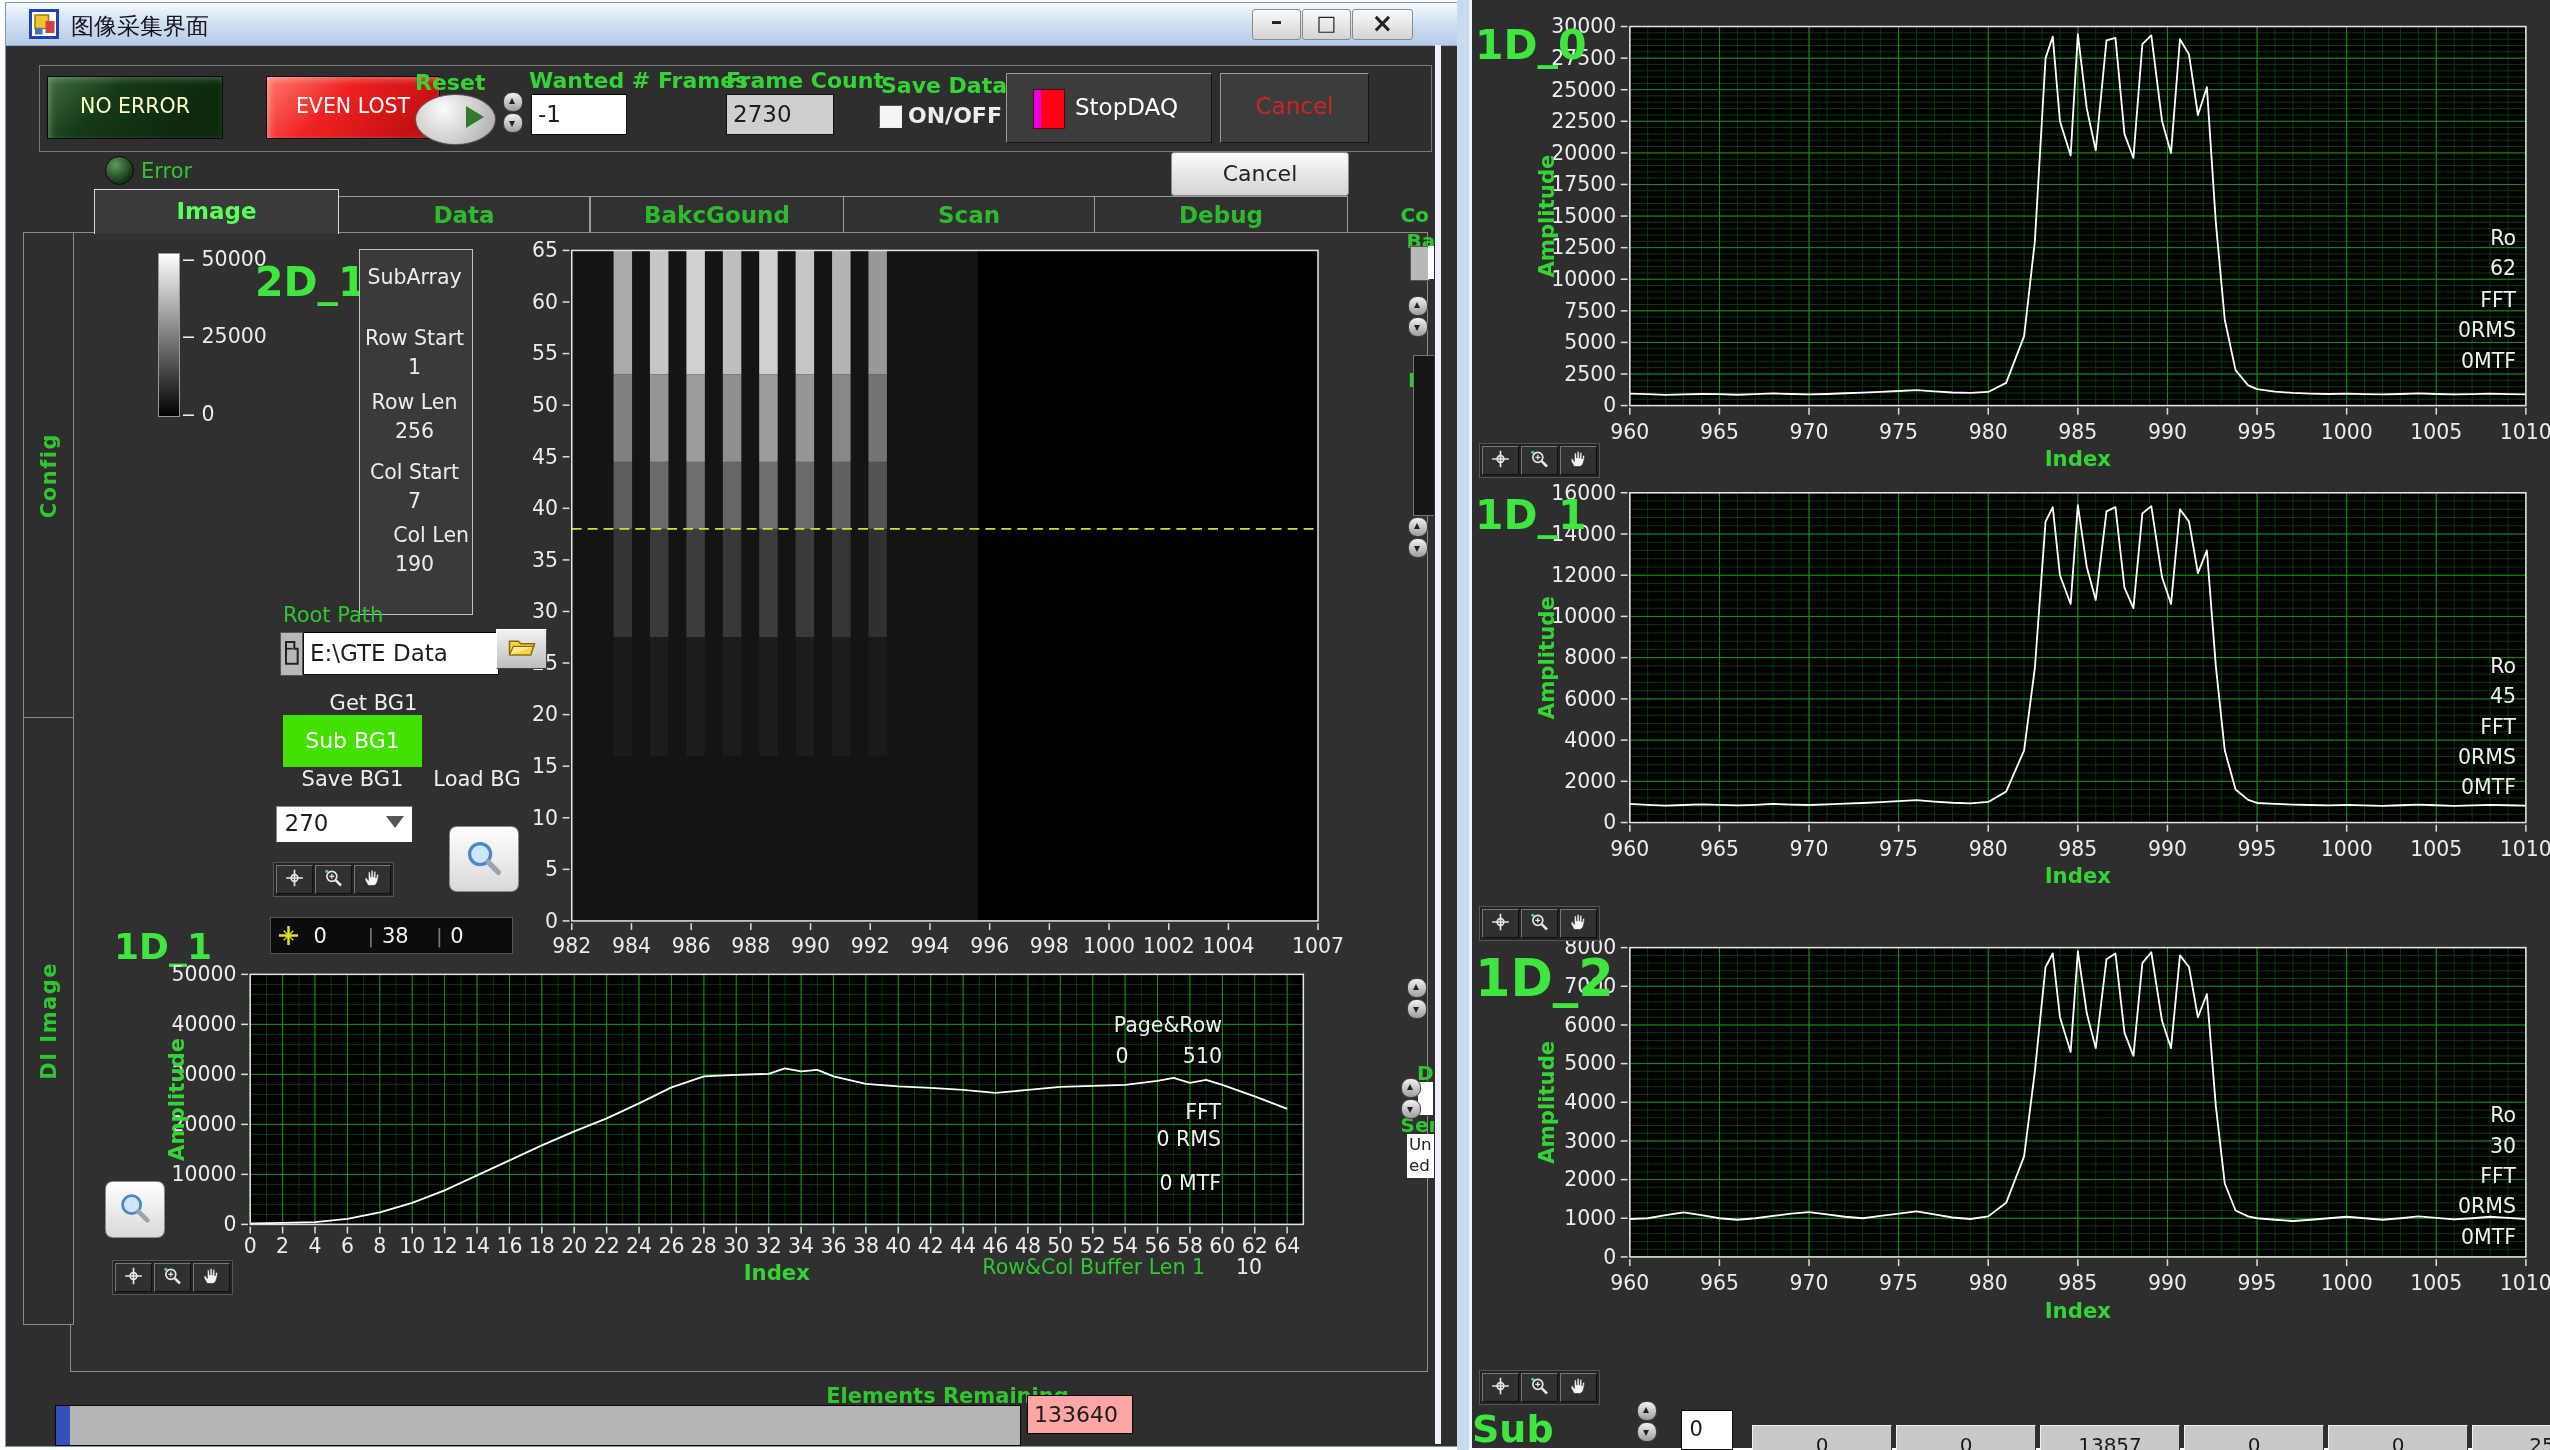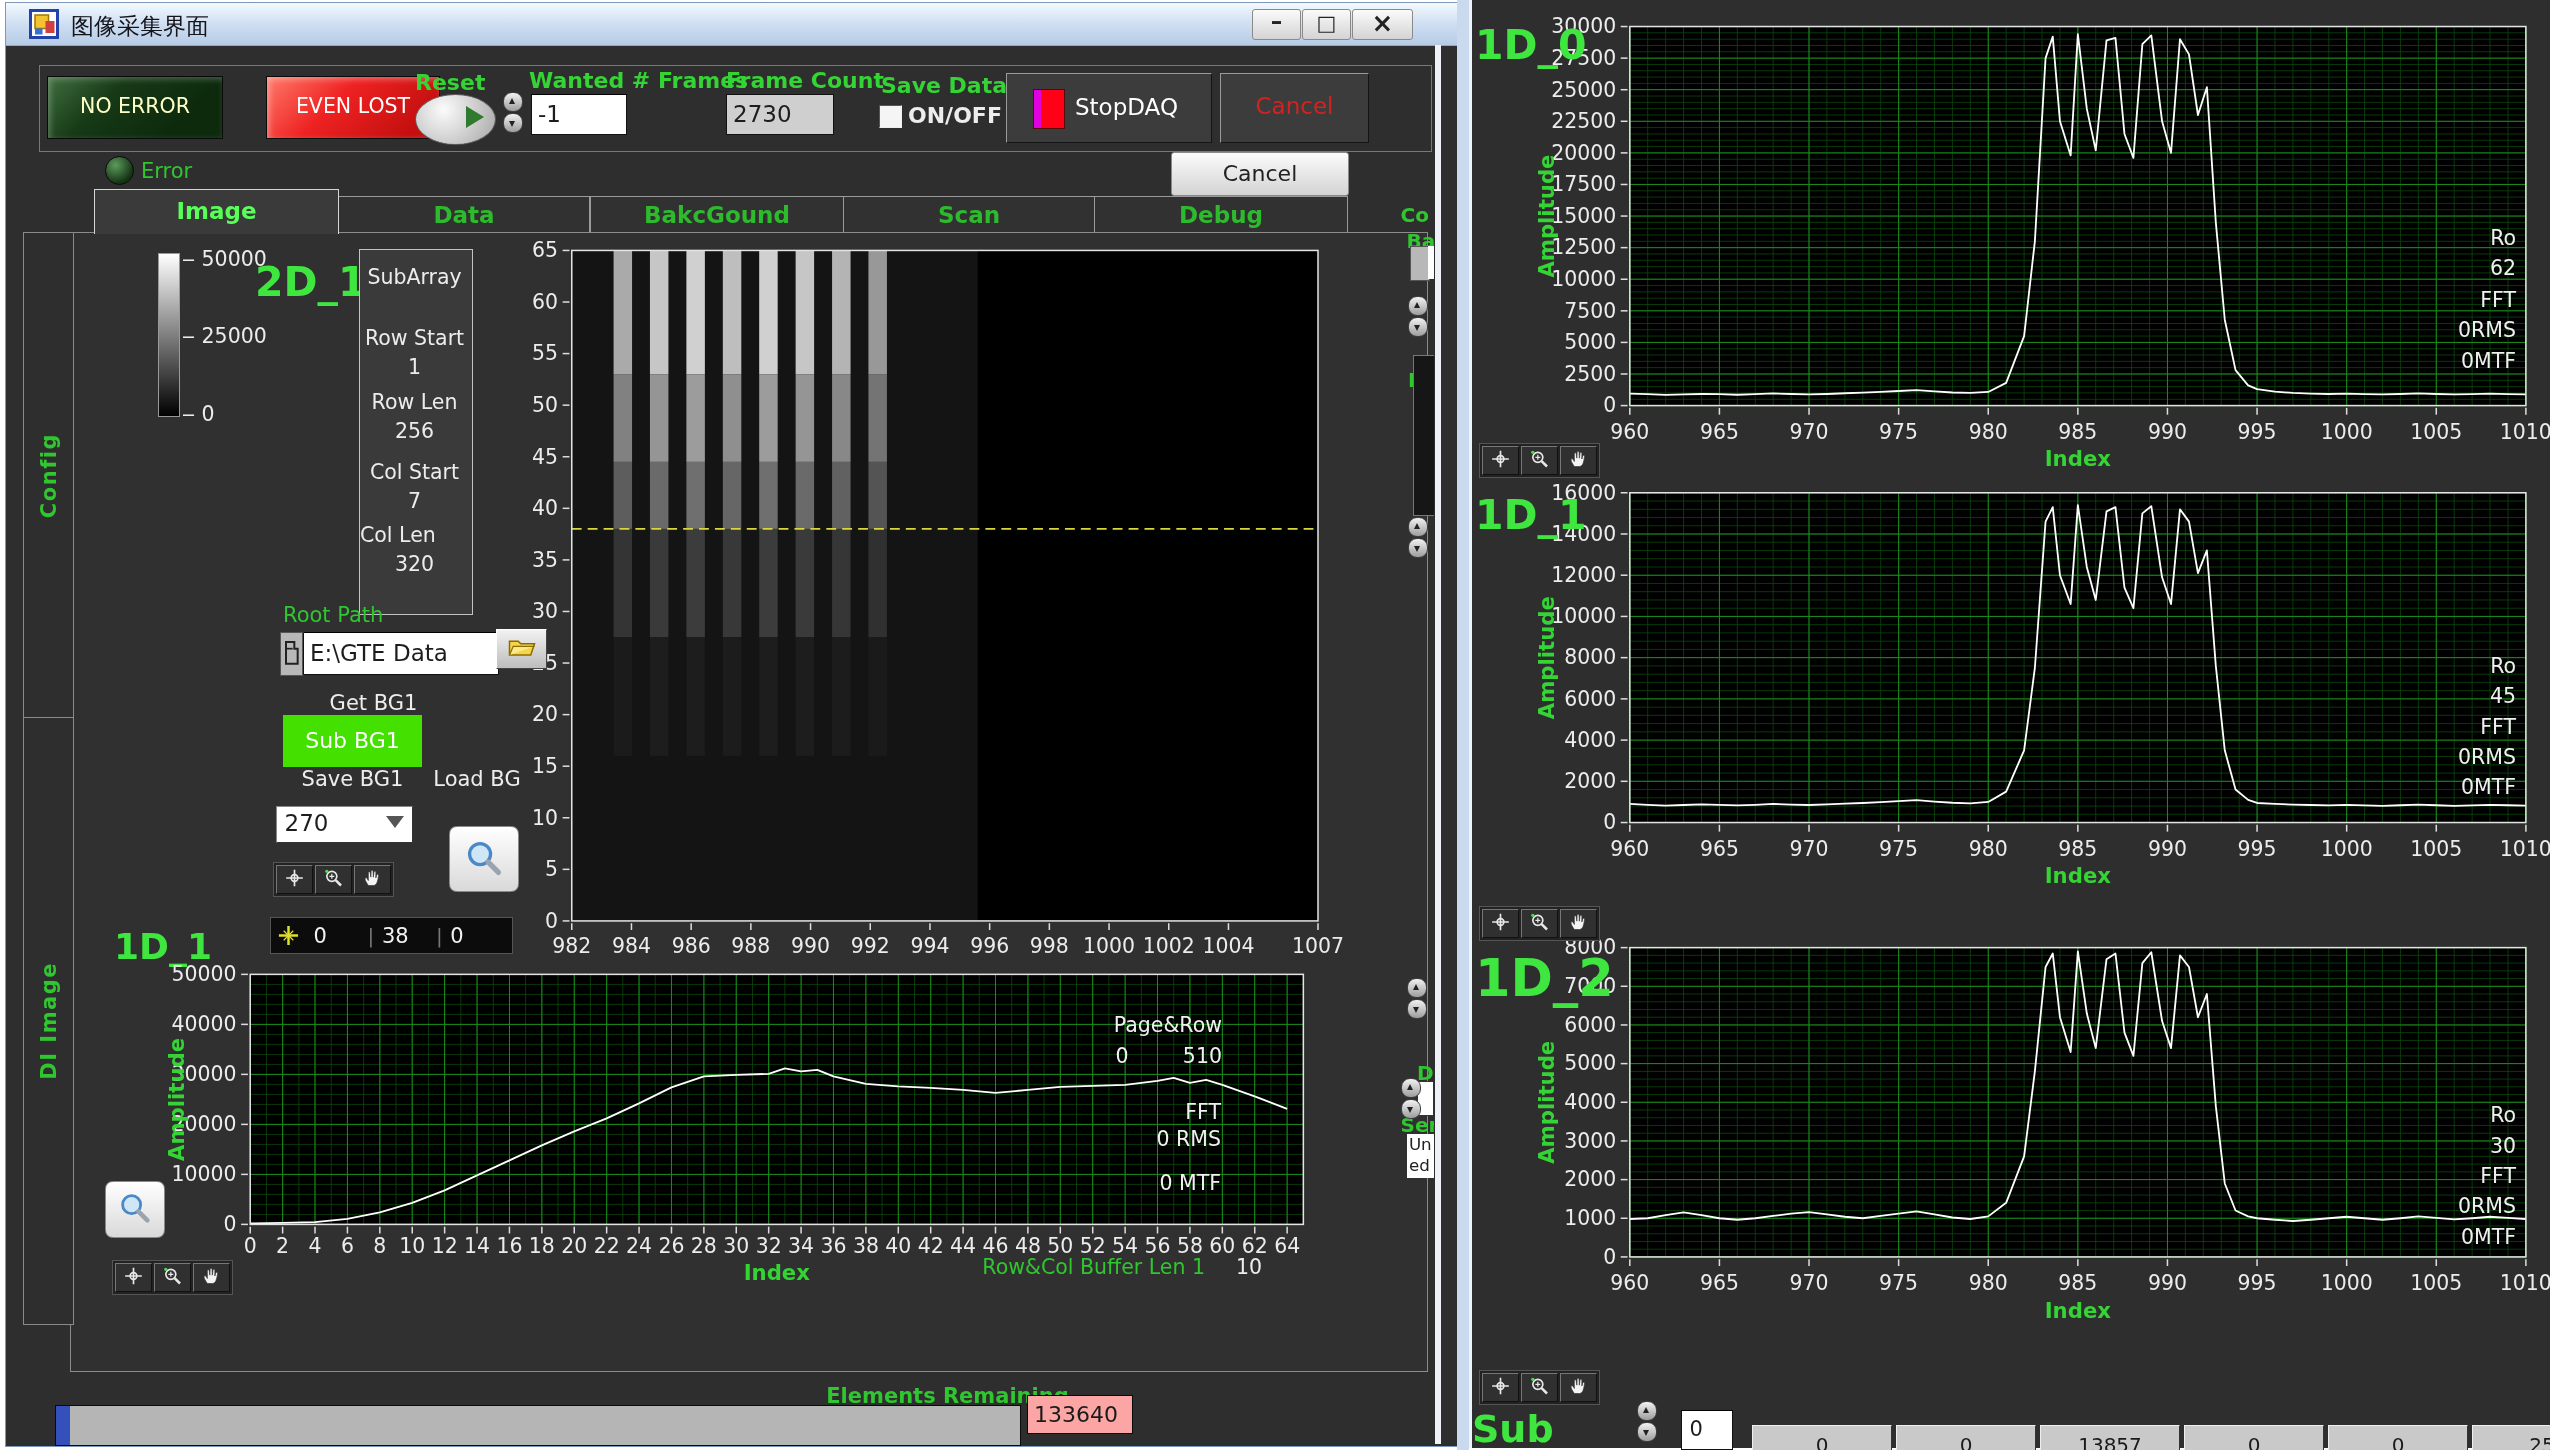--- a/index.html
+++ b/index.html
@@ -120,22 +120,22 @@
 
   <div class="abs" style="left:255px;top:258px;font-size:41px;font-weight:bold;color:#3fe63f;">2D_1</div>
   <div class="abs" id="subarray-panel" style="left:359px;top:249px;width:112px;height:364px;border:1.5px solid #c2c2c2;background:#3a3a3a;">
       <div style="position: absolute; left: 0px; top: 15px; width: 109px; text-align: center; color: rgb(236, 236, 236); font-size: 20.5px;">SubArray</div>
       <div style="position: absolute; left: 0px; top: 76px; width: 109px; text-align: center; color: rgb(236, 236, 236); font-size: 20.5px;">Row Start</div>
       <div style="position: absolute; left: 0px; top: 105px; width: 109px; text-align: center; color: rgb(236, 236, 236); font-size: 20.5px;">1</div>
       <div style="position: absolute; left: 0px; top: 140px; width: 109px; text-align: center; color: rgb(236, 236, 236); font-size: 20.5px;">Row Len</div>
       <div style="position: absolute; left: 0px; top: 169px; width: 109px; text-align: center; color: rgb(236, 236, 236); font-size: 20.5px;">256</div>
       <div style="position: absolute; left: 0px; top: 210px; width: 109px; text-align: center; color: rgb(236, 236, 236); font-size: 20.5px;">Col Start</div>
       <div style="position: absolute; left: 0px; top: 239px; width: 109px; text-align: center; color: rgb(236, 236, 236); font-size: 20.5px;">7</div>
-      <div style="position: absolute; left: 0px; top: 273px; width: 109px; text-align: left; color: rgb(236, 236, 236); font-size: 20.5px;">Col Len</div>
-      <div style="position: absolute; left: 0px; top: 302px; width: 109px; text-align: center; color: rgb(236, 236, 236); font-size: 20.5px;">320</div>
+      <div style="position: absolute; left: 0px; top: 273px; width: 109px; text-align: right; color: rgb(236, 236, 236); font-size: 20.5px;">Col Len</div>
+      <div style="position: absolute; left: 0px; top: 302px; width: 109px; text-align: center; color: rgb(236, 236, 236); font-size: 20.5px;">190</div>
     </div>
 
   <div class="chart-host" id="svg2d" style="left:521px;top:241px;width:822px;height:728px;"><svg width="822" height="728" viewBox="0 0 1085 960">
         <rect x="67" y="12" width="985" height="885" fill="#000"></rect>
         <rect x="67" y="12" width="535.8" height="885" fill="#141414"></rect>
         <rect x="122.2" y="12.0" width="24.4" height="163.4" fill="#d0d0d0" opacity="0.8"></rect>
         <rect x="122.2" y="175.4" width="24.4" height="115.7" fill="#9c9c9c" opacity="0.8"></rect>
         <rect x="122.2" y="291.1" width="24.4" height="88.5" fill="#6f6f6f" opacity="0.8"></rect>
         <rect x="122.2" y="379.6" width="24.4" height="143.0" fill="#3c3c3c" opacity="0.8"></rect>
         <rect x="122.2" y="522.6" width="24.4" height="156.6" fill="#1d1d1d" opacity="0.8"></rect>

